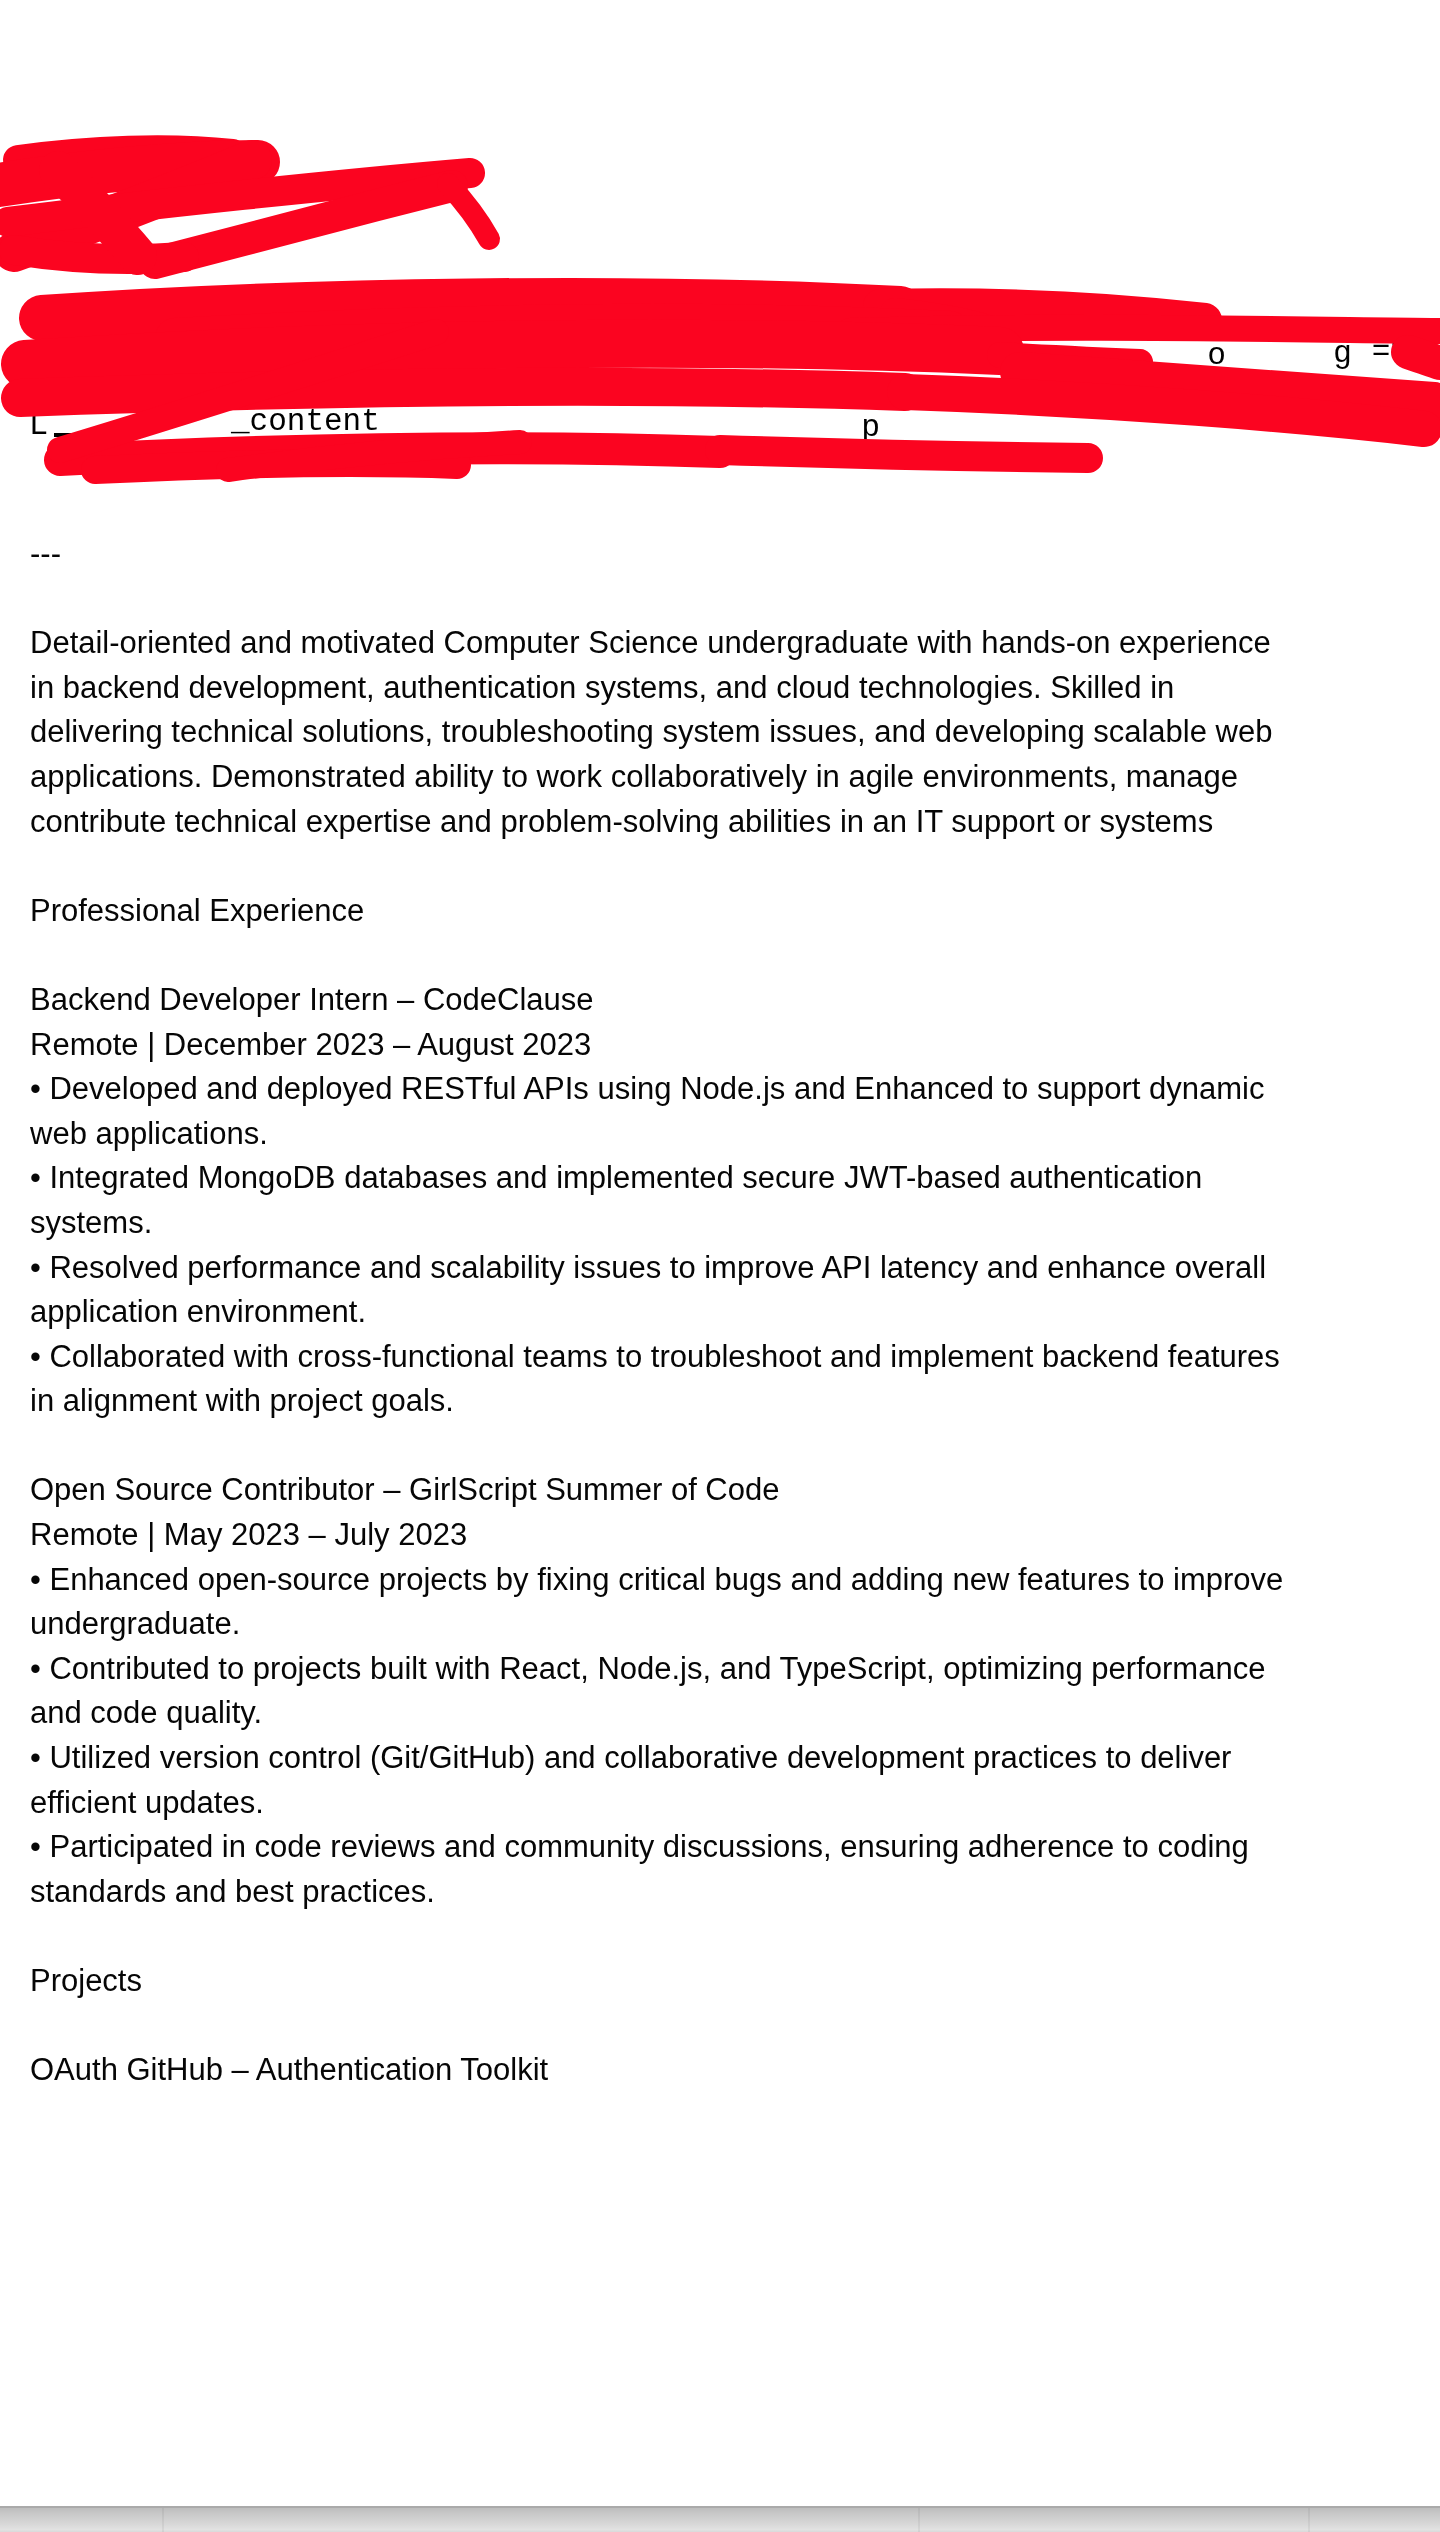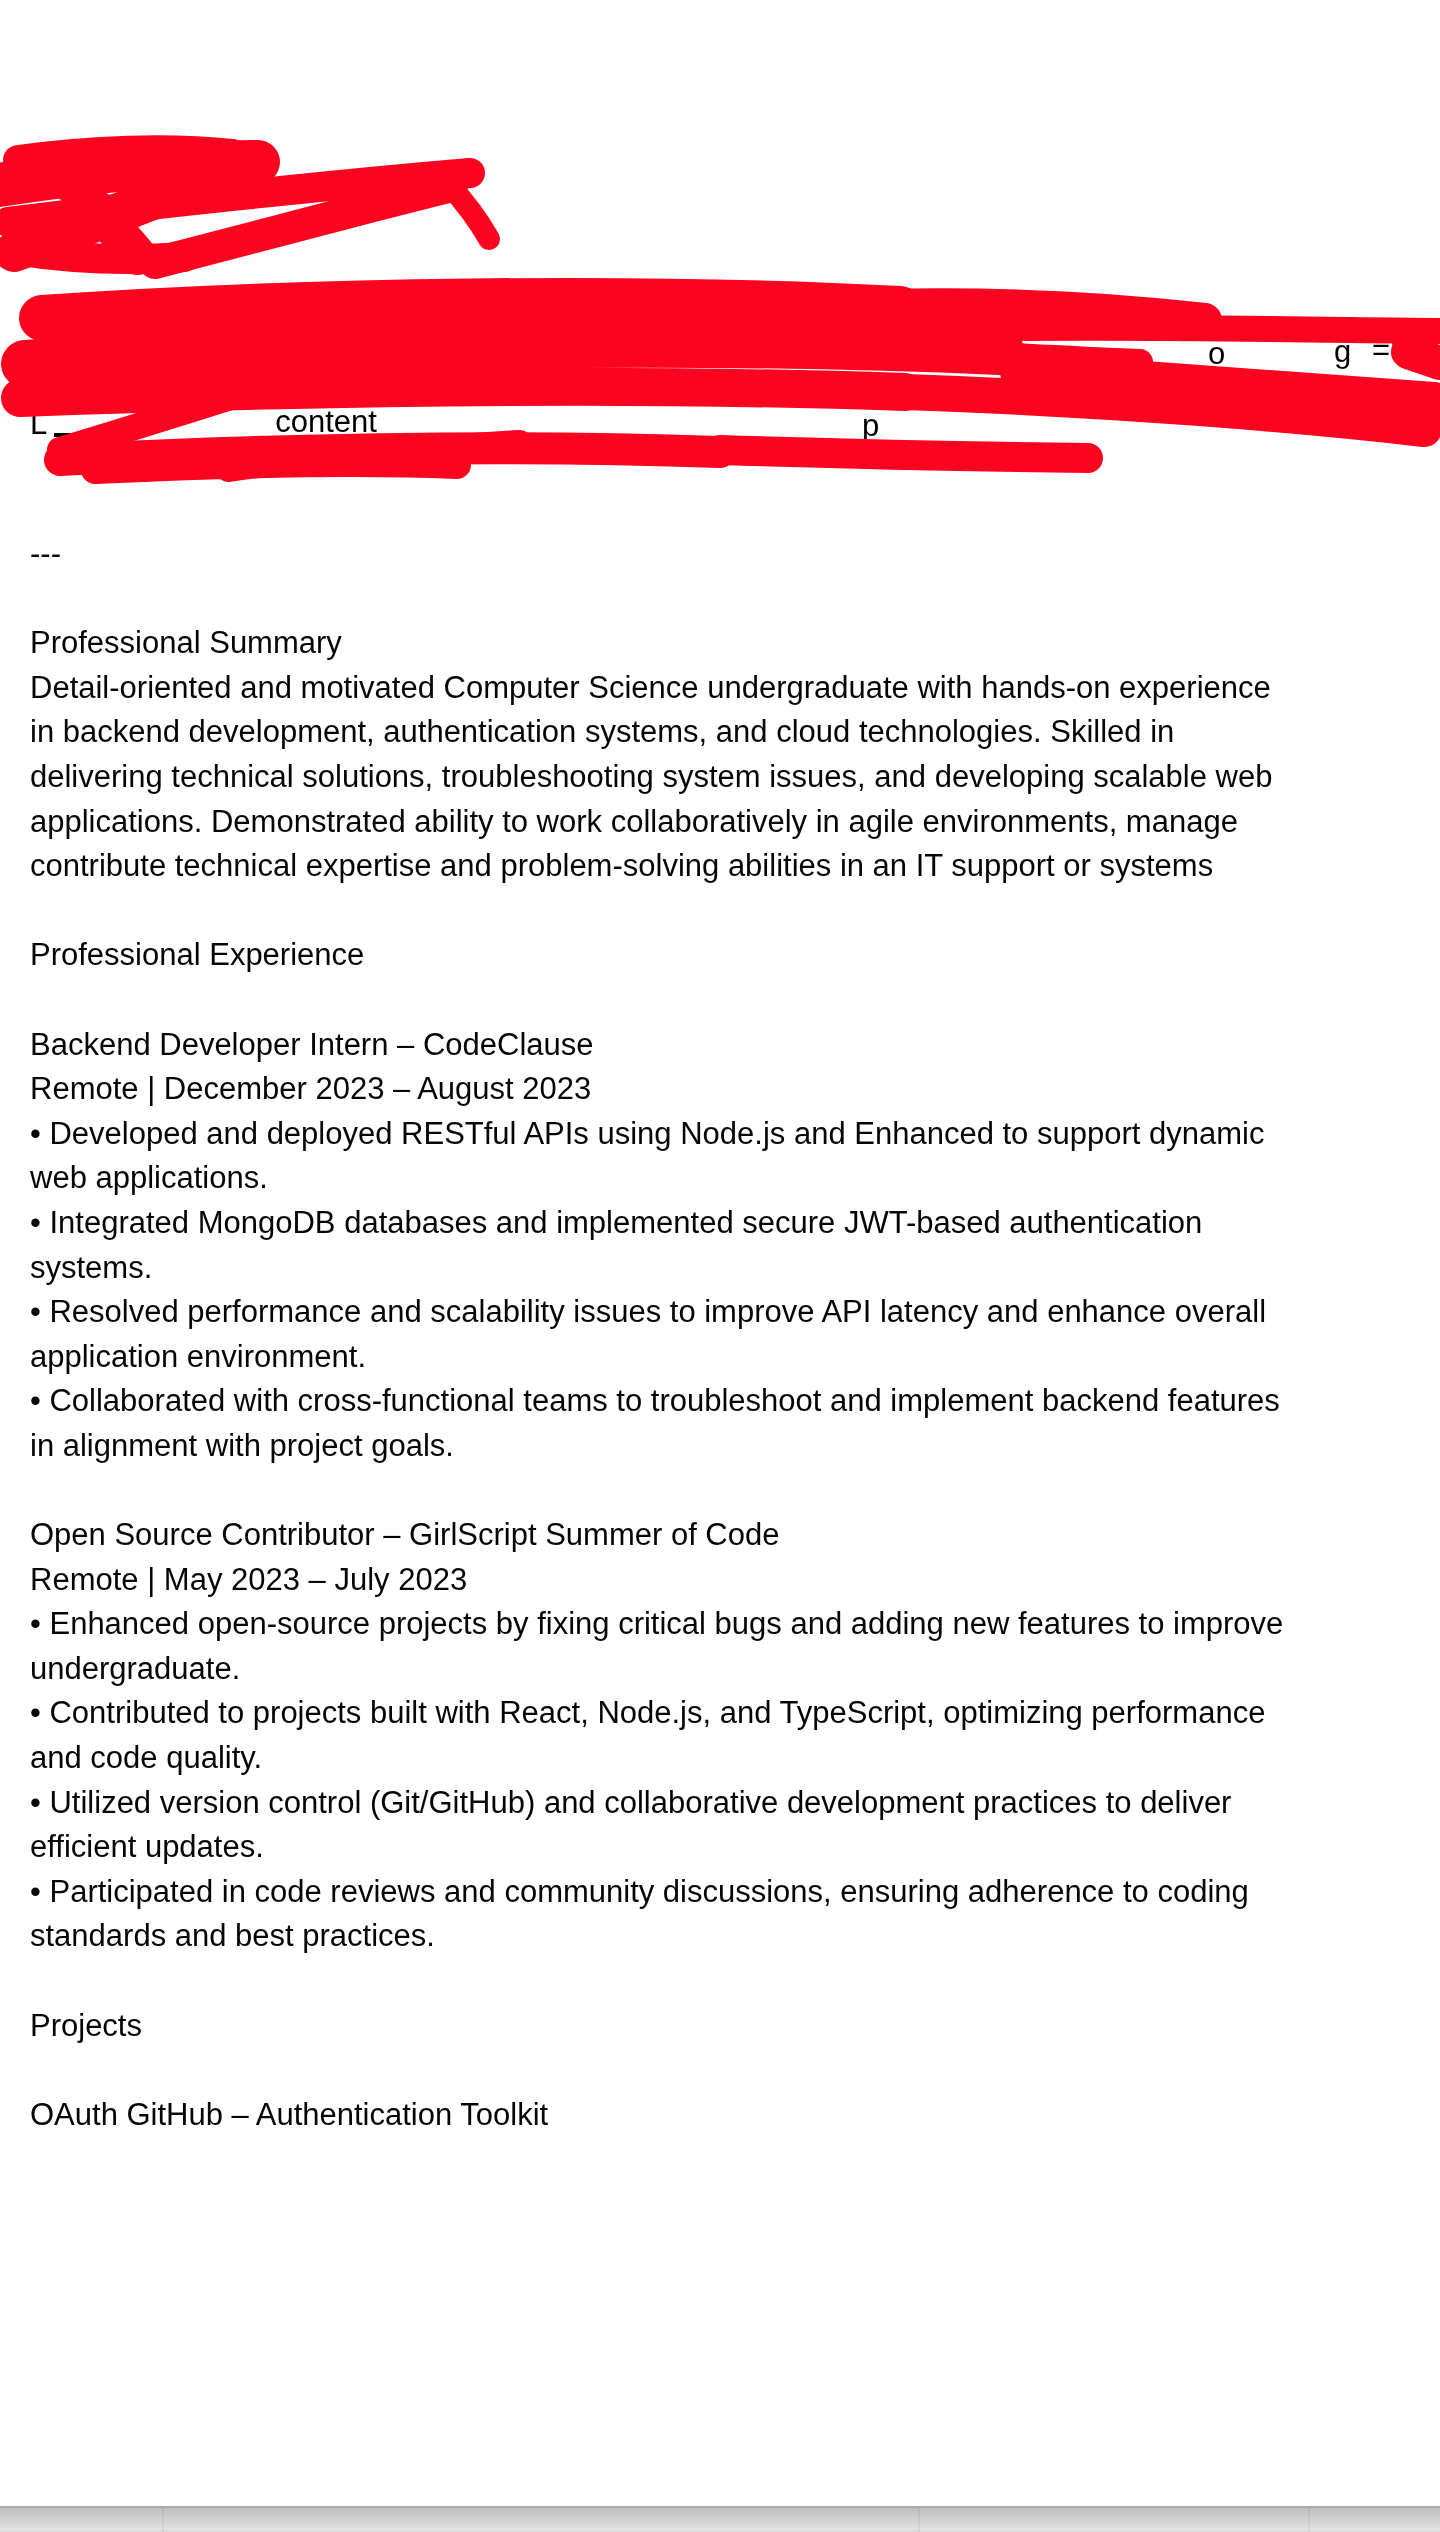--- a/index.html
+++ b/index.html
@@ -31,21 +31,21 @@
 
   <div class="redacted-header">
 
     <span class="frag" style="left:62px;top:241px;">and</span>
     <span class="frag" style="left:138px;top:330px;">il</span>
     <span class="frag" style="left:1208px;top:338px;">o</span>
     <span class="frag" style="left:1334px;top:336px;">g</span>
     <span class="frag" style="left:1372px;top:334px;">=S</span>
     <span class="frag" style="left:30px;top:408px;">L</span>
     <span class="frag-underline" style="left:54px;top:433px;width:82px;"></span>
-    <span class="frag" style="left:258px;top:406px;">_content</span>
+    <span class="frag" style="left:231px;top:406px;font-family:Liberation Mono, monospace;">_content</span>
     <span class="frag" style="left:862px;top:410px;">p</span>
 
     <svg class="scribble" width="1440" height="520" viewBox="0 0 1440 520">
       <g fill="none" stroke="#fb0420" stroke-linecap="round" stroke-linejoin="round">
 
         <path d="M 18 160 C 90 150 170 147 232 154" stroke-width="30"></path>
         <path d="M -8 186 C 80 172 180 162 258 162" stroke-width="44"></path>
         <path d="M 252 160 C 175 192 80 228 14 252" stroke-width="40"></path>
         <path d="M 8 222 C 150 204 340 184 470 173" stroke-width="30"></path>
         <path d="M 452 186 C 350 212 240 240 155 263" stroke-width="32"></path>
@@ -69,21 +69,20 @@
         <path d="M 95 470 C 220 464 360 461 457 465" stroke-width="28"></path>
         <path d="M 60 450 C 180 414 310 372 436 332" stroke-width="26"></path>
         <path d="M 228 470 C 330 456 430 447 520 442" stroke-width="24"></path>
       </g>
     </svg>
   </div>
 
   <div class="text-col">
     <div class="ln">---</div>
     <div class="blank"></div>
-    <div class="ln">Professional Summary</div>
     <div class="ln">Detail-oriented and motivated Computer Science undergraduate with hands-on experience</div>
     <div class="ln">in backend development, authentication systems, and cloud technologies. Skilled in</div>
     <div class="ln">delivering technical solutions, troubleshooting system issues, and developing scalable web</div>
     <div class="ln">applications. Demonstrated ability to work collaboratively in agile environments, manage</div>
     <div class="ln">contribute technical expertise and problem-solving abilities in an IT support or systems</div>
     <div class="blank"></div>
     <div class="ln">Professional Experience</div>
     <div class="blank"></div>
     <div class="ln">Backend Developer Intern – CodeClause</div>
     <div class="ln">Remote | December 2023 – August 2023</div>

